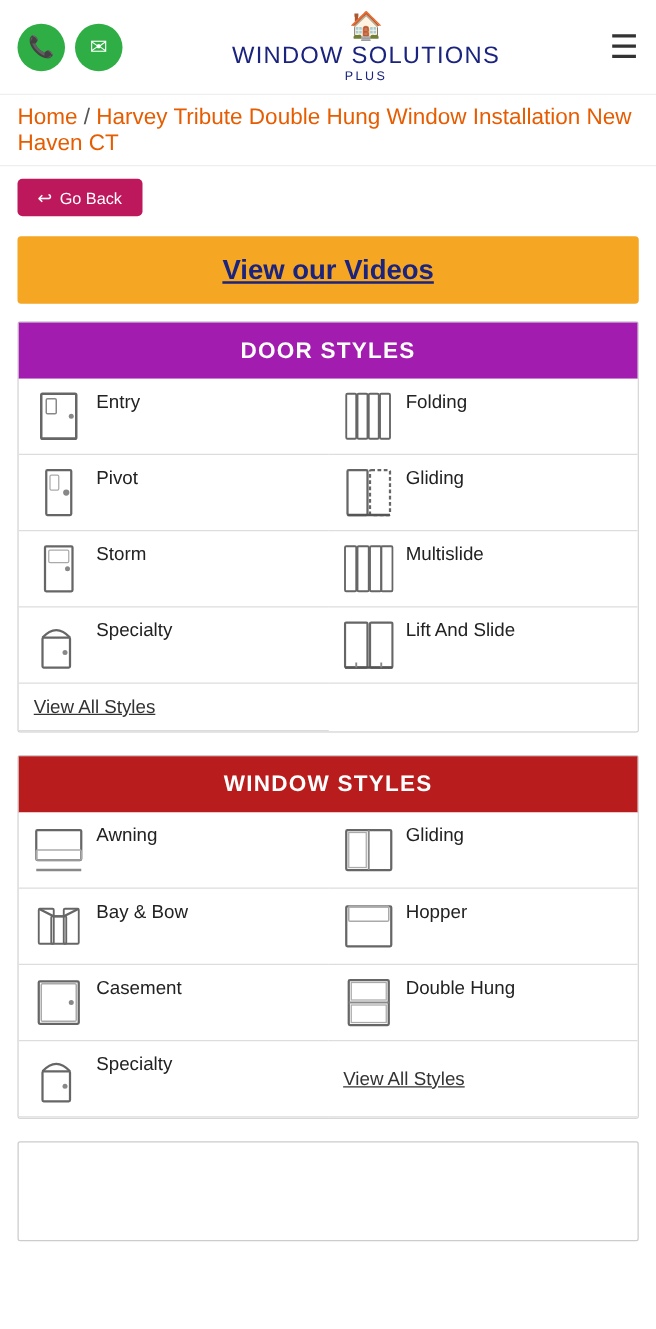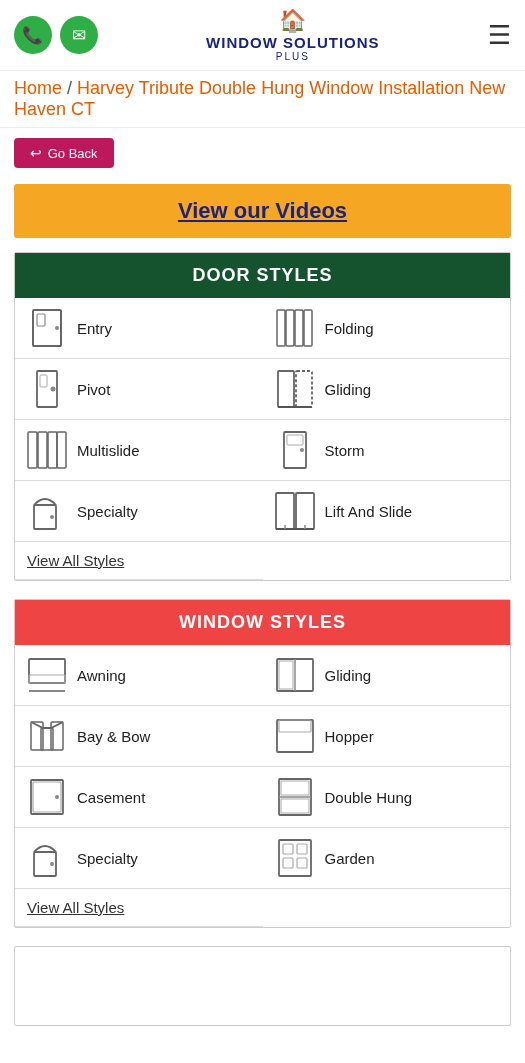--- a/index.html
+++ b/index.html
@@ -14,21 +14,21 @@
       padding: 8px 14px;
       border-bottom: 1px solid #eee;
       background: #fff;
     }
     .header-icons { display: flex; gap: 8px; }
     .header-icon-circle {
       width: 38px; height: 38px; border-radius: 50%; background: #2eae44;
       display: flex; align-items: center; justify-content: center; color: white; font-size: 17px; cursor: pointer;
     }
     .logo-area { display: flex; flex-direction: column; align-items: center; }
-    .logo-text { font-size: 15px; font-weight: bold; color: #1a237e; letter-spacing: 1px; }
+    .logo-text { font-size: 19px; font-weight: normal; color: #1a237e; letter-spacing: 1px; }
     .logo-sub { font-size: 10px; color: #1a237e; letter-spacing: 2px; }
     .hamburger { font-size: 26px; cursor: pointer; color: #333; }
 
     
     .breadcrumb {
       padding: 7px 14px;
       font-size: 18px;
       color: #555;
       border-bottom: 1px solid #eee;
     }
@@ -61,31 +61,31 @@
       border-radius: 2px;
     }
     .style-section-header {
       padding: 12px 10px;
       text-align: center;
       font-size: 18px;
       font-weight: bold;
       color: #fff;
       letter-spacing: 1px;
     }
-    .door-header { background: #14532d; text-align: center; }
-    .window-header { background: #ef4444; }
+    .door-header { background: #a21caf; text-align: center; }
+    .window-header { background: #b91c1c; }
 
     .style-grid {
       display: grid;
       grid-template-columns: 1fr 1fr;
       background: #fff;
     }
     .style-item {
       display: flex;
-      align-items: center;
+      align-items: flex-start;
       padding: 10px 12px;
       border-bottom: 1px solid #ddd;
       cursor: pointer;
       gap: 10px;
       font-size: 15px;
       color: #222;
     }
     .style-icon {
       width: 40px; height: 40px; flex-shrink: 0;
       display: flex; align-items: center; justify-content: center;
@@ -189,39 +189,39 @@
             <rect x="2" y="2" width="16" height="36" rx="1" fill="none" stroke="#666" stroke-width="1.8"></rect>
             <rect x="20" y="2" width="16" height="36" rx="1" fill="none" stroke="#666" stroke-width="1.8" stroke-dasharray="3,2"></rect>
             <line x1="2" y1="38" x2="36" y2="38" stroke="#555" stroke-width="2"></line>
           </svg>
       </div>
       <span>Gliding</span>
     </div>
 
     <div class="style-item">
       <div class="style-icon">
+        <svg width="28" height="40" viewBox="0 0 28 40">
+            <rect x="3" y="2" width="22" height="36" rx="1" fill="none" stroke="#666" stroke-width="1.8"></rect>
+            <rect x="6" y="5" width="16" height="10" rx="1" fill="none" stroke="#aaa" stroke-width="1"></rect>
+            <circle cx="21" cy="20" r="2" fill="#888"></circle>
+          </svg>
+      </div>
+      <span>Storm</span>
+    </div>
+
+    <div class="style-item">
+      <div class="style-icon">
         <svg width="40" height="40" viewBox="0 0 40 40">
             <rect x="1" y="2" width="9" height="36" rx="1" fill="none" stroke="#666" stroke-width="1.5"></rect>
             <rect x="11" y="2" width="9" height="36" rx="1" fill="none" stroke="#666" stroke-width="1.5"></rect>
             <rect x="21" y="2" width="9" height="36" rx="1" fill="none" stroke="#666" stroke-width="1.5"></rect>
             <rect x="30" y="2" width="9" height="36" rx="1" fill="none" stroke="#666" stroke-width="1.5"></rect>
           </svg>
       </div>
       <span>Multislide</span>
-    </div>
-
-    <div class="style-item">
-      <div class="style-icon">
-        <svg width="28" height="40" viewBox="0 0 28 40">
-            <rect x="3" y="2" width="22" height="36" rx="1" fill="none" stroke="#666" stroke-width="1.8"></rect>
-            <rect x="6" y="5" width="16" height="10" rx="1" fill="none" stroke="#aaa" stroke-width="1"></rect>
-            <circle cx="21" cy="20" r="2" fill="#888"></circle>
-          </svg>
-      </div>
-      <span>Storm</span>
     </div>
 
     <div class="style-item">
       <div class="style-icon">
         <svg width="34" height="40" viewBox="0 0 34 40">
             <rect x="4" y="14" width="22" height="24" rx="1" fill="none" stroke="#666" stroke-width="1.8"></rect>
             <path d="M4 14 Q15 2 26 14" fill="none" stroke="#666" stroke-width="1.8"></path>
             <circle cx="22" cy="26" r="2" fill="#888"></circle>
           </svg>
       </div>
@@ -322,31 +322,19 @@
       <div class="style-icon">
         <svg width="34" height="40" viewBox="0 0 34 40">
             <rect x="4" y="14" width="22" height="24" rx="1" fill="none" stroke="#666" stroke-width="1.8"></rect>
             <path d="M4 14 Q15 2 26 14" fill="none" stroke="#666" stroke-width="1.8"></path>
             <circle cx="22" cy="26" r="2" fill="#888"></circle>
           </svg>
       </div>
       <span>Specialty</span>
     </div>
 
-    <div class="style-item">
-      <div class="style-icon">
-        <svg width="36" height="40" viewBox="0 0 36 40">
-            <rect x="2" y="2" width="32" height="36" rx="1" fill="none" stroke="#666" stroke-width="1.8"></rect>
-            <rect x="6" y="6" width="10" height="10" rx="1" fill="none" stroke="#aaa" stroke-width="1.2"></rect>
-            <rect x="20" y="6" width="10" height="10" rx="1" fill="none" stroke="#aaa" stroke-width="1.2"></rect>
-            <rect x="6" y="20" width="10" height="10" rx="1" fill="none" stroke="#aaa" stroke-width="1.2"></rect>
-            <rect x="20" y="20" width="10" height="10" rx="1" fill="none" stroke="#aaa" stroke-width="1.2"></rect>
-          </svg>
-      </div>
-      <span>Garden</span>
-    </div>
 
     <div class="view-all">View All Styles</div>
 
   </div>
 </div>
 
 <div class="bottom-area"></div>
 
 </body></html>

